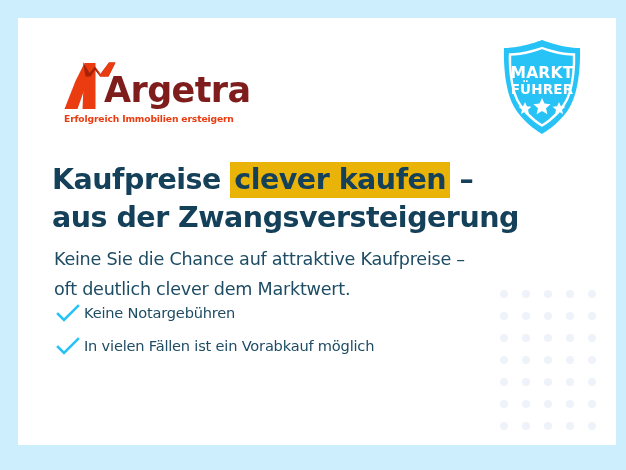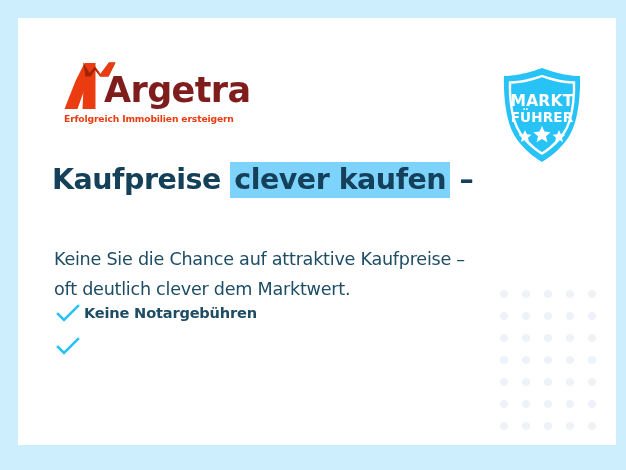--- a/index.html
+++ b/index.html
@@ -91,21 +91,21 @@
     letter-spacing: -0.15px;
     margin-top: 3px;
     margin-left: 2px;
     white-space: nowrap;
   }
 
   
   .badge-shield {
     position: absolute;
     right: 28px;
-    top: 48px;
+    top: 20px;
     width: 92px;
     height: 100px;
   }
   .badge-shield svg { display: block; }
   .badge-text-markt,
   .badge-text-fuehrer {
     fill: #ffffff;
     font-family: "DejaVu Sans", sans-serif;
     font-weight: bold;
     text-anchor: middle;
@@ -121,21 +121,21 @@
     width: 470px;
     font-family: "DejaVu Sans", sans-serif;
     font-size: 28.5px;
     font-weight: bold;
     line-height: 38px;
     color: #14405a;
     letter-spacing: -0.5px;
   }
   .headline .hl-line { display: block; white-space: nowrap; }
   .headline .hl-mark {
-    background: #7dd3fc;
+    background: #eab308;
     padding: 1px 4px 2px 4px;
     box-decoration-break: clone;
     -webkit-box-decoration-break: clone;
   }
   .headline .hl-dash { color: #14405a; }
 
   
   .subtitle {
     position: absolute;
     left: 36px;
@@ -157,21 +157,20 @@
     top: 278px;
     width: 460px;
     list-style: none;
     margin: 0;
     padding: 0;
   }
   .feature-item {
     display: flex;
     align-items: center;
     height: 33px;
-    font-weight: bold;
   }
   .check-icon {
     flex: 0 0 30px;
     width: 30px;
     height: 20px;
     display: block;
   }
   .check-icon svg { display: block; }
   .feature-label {
     font-family: "DejaVu Sans", sans-serif;
@@ -249,20 +248,21 @@
         <g fill="#ffffff">
           <path d="M29 64 L30.9 68.2 L35.4 68.7 L32.0 71.7 L33.0 76.1 L29 73.8 L25 76.1 L26.0 71.7 L22.6 68.7 L27.1 68.2 Z"></path>
           <path d="M46 60 L48.5 65.6 L54.6 66.2 L50.0 70.2 L51.4 76.2 L46 73.1 L40.6 76.2 L42.0 70.2 L37.4 66.2 L43.5 65.6 Z"></path>
           <path d="M63 64 L64.9 68.2 L69.4 68.7 L66.0 71.7 L67.0 76.1 L63 73.8 L59 76.1 L60.0 71.7 L56.6 68.7 L61.1 68.2 Z"></path>
         </g>
       </svg>
     </div>
 
     <h1 class="headline">
       <span class="hl-line"><span>Kaufpreise </span><span class="hl-mark">clever kaufen</span><span class="hl-dash"> –</span></span>
+      <span class="hl-line">aus der Zwangsversteigerung</span>
     </h1>
 
     <p class="subtitle">
       <span class="sub-line">Keine Sie die Chance auf attraktive Kaufpreise –</span>
       <span class="sub-line">oft deutlich clever dem Marktwert.</span>
     </p>
 
     <ul class="feature-list">
       <li class="feature-item">
         <span class="check-icon">
@@ -271,17 +271,18 @@
           </svg>
         </span>
         <span class="feature-label">Keine Notargebühren</span>
       </li>
       <li class="feature-item">
         <span class="check-icon">
           <svg viewBox="0 0 30 20" width="30" height="20" aria-hidden="true">
             <path d="M4 11 L10 17 L24 3" fill="none" stroke="#27c3f7" stroke-width="2.6" stroke-linecap="square" stroke-linejoin="miter"></path>
           </svg>
         </span>
+        <span class="feature-label">In vielen Fällen ist ein Vorabkauf möglich</span>
       </li>
     </ul>
 
   </div>
 </div>
 
 </body></html>

